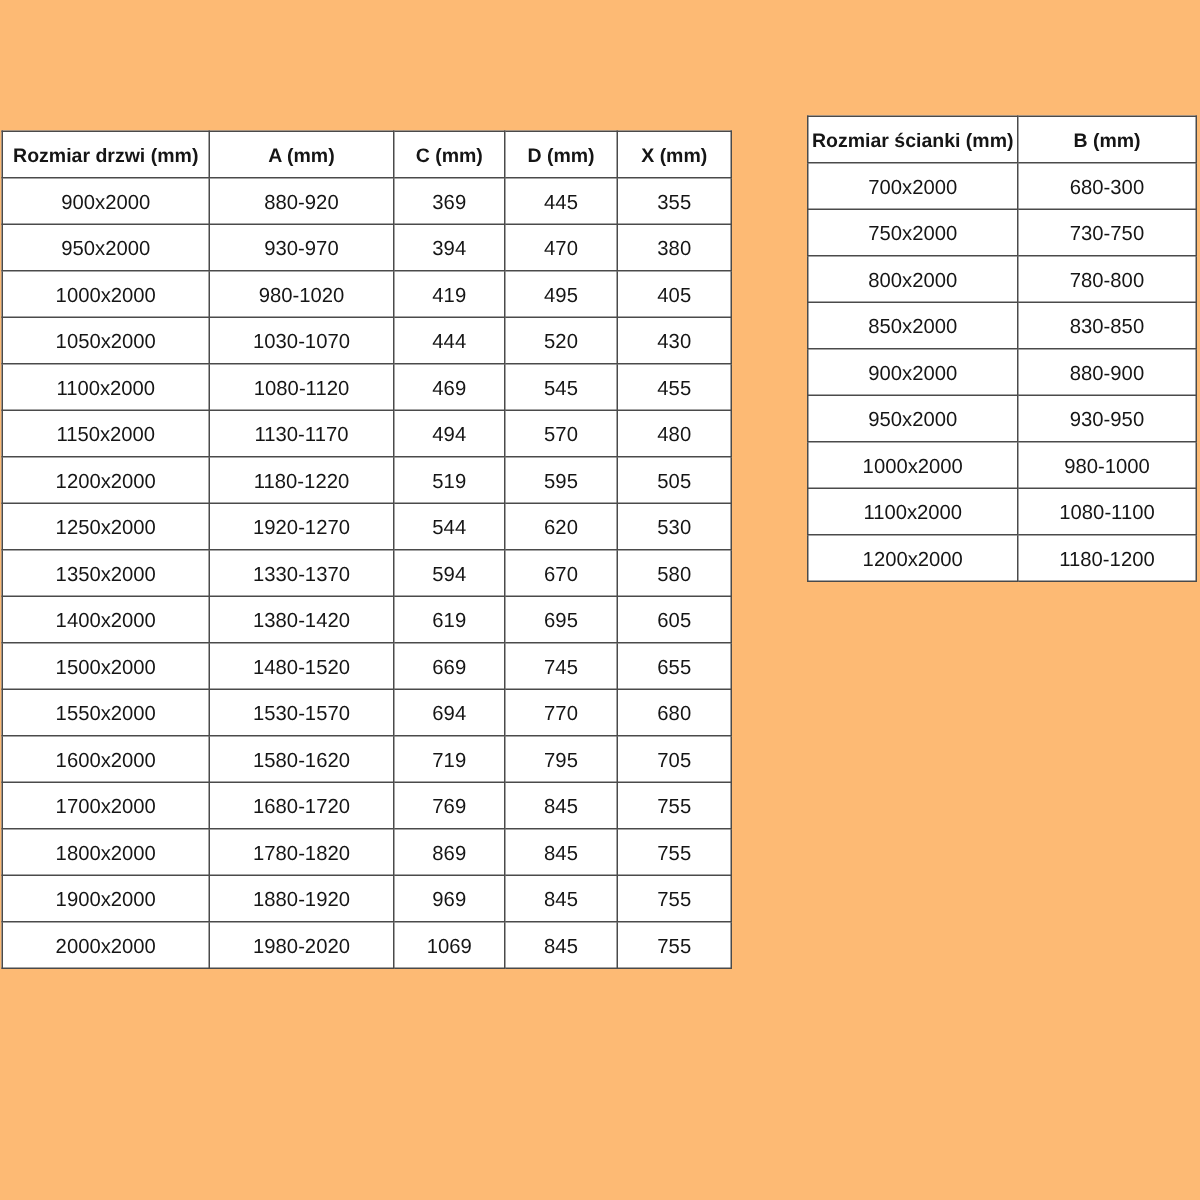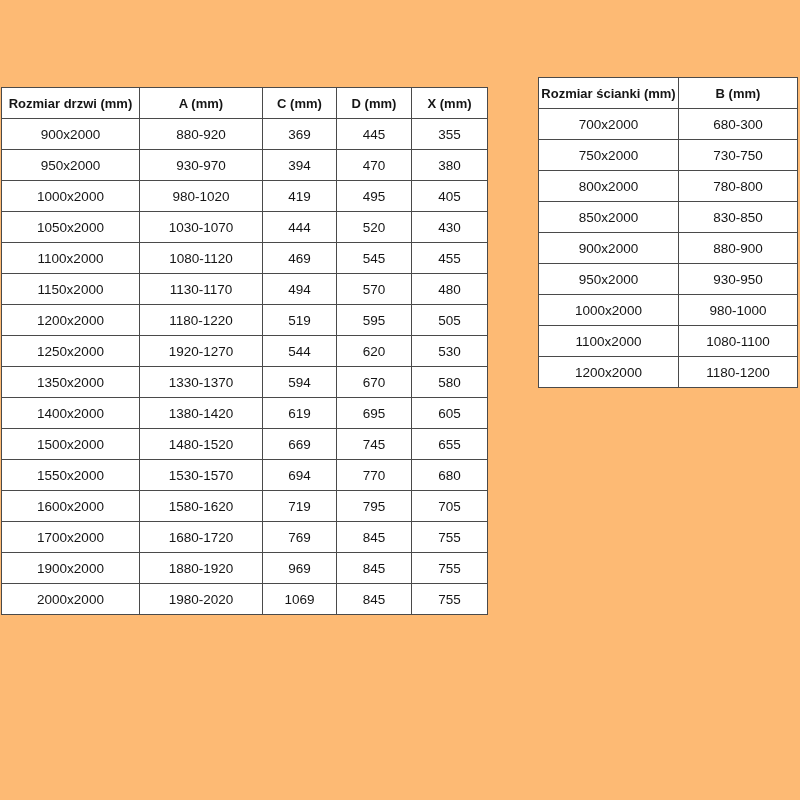--- a/index.html
+++ b/index.html
@@ -163,20 +163,27 @@
           <td>705</td>
         </tr>
         <tr>
           <td>1700x2000</td>
           <td>1680-1720</td>
           <td>769</td>
           <td>845</td>
           <td>755</td>
         </tr>
         <tr>
+          <td>1800x2000</td>
+          <td>1780-1820</td>
+          <td>869</td>
+          <td>845</td>
+          <td>755</td>
+        </tr>
+        <tr>
           <td>1900x2000</td>
           <td>1880-1920</td>
           <td>969</td>
           <td>845</td>
           <td>755</td>
         </tr>
         <tr>
           <td>2000x2000</td>
           <td>1980-2020</td>
           <td>1069</td>

